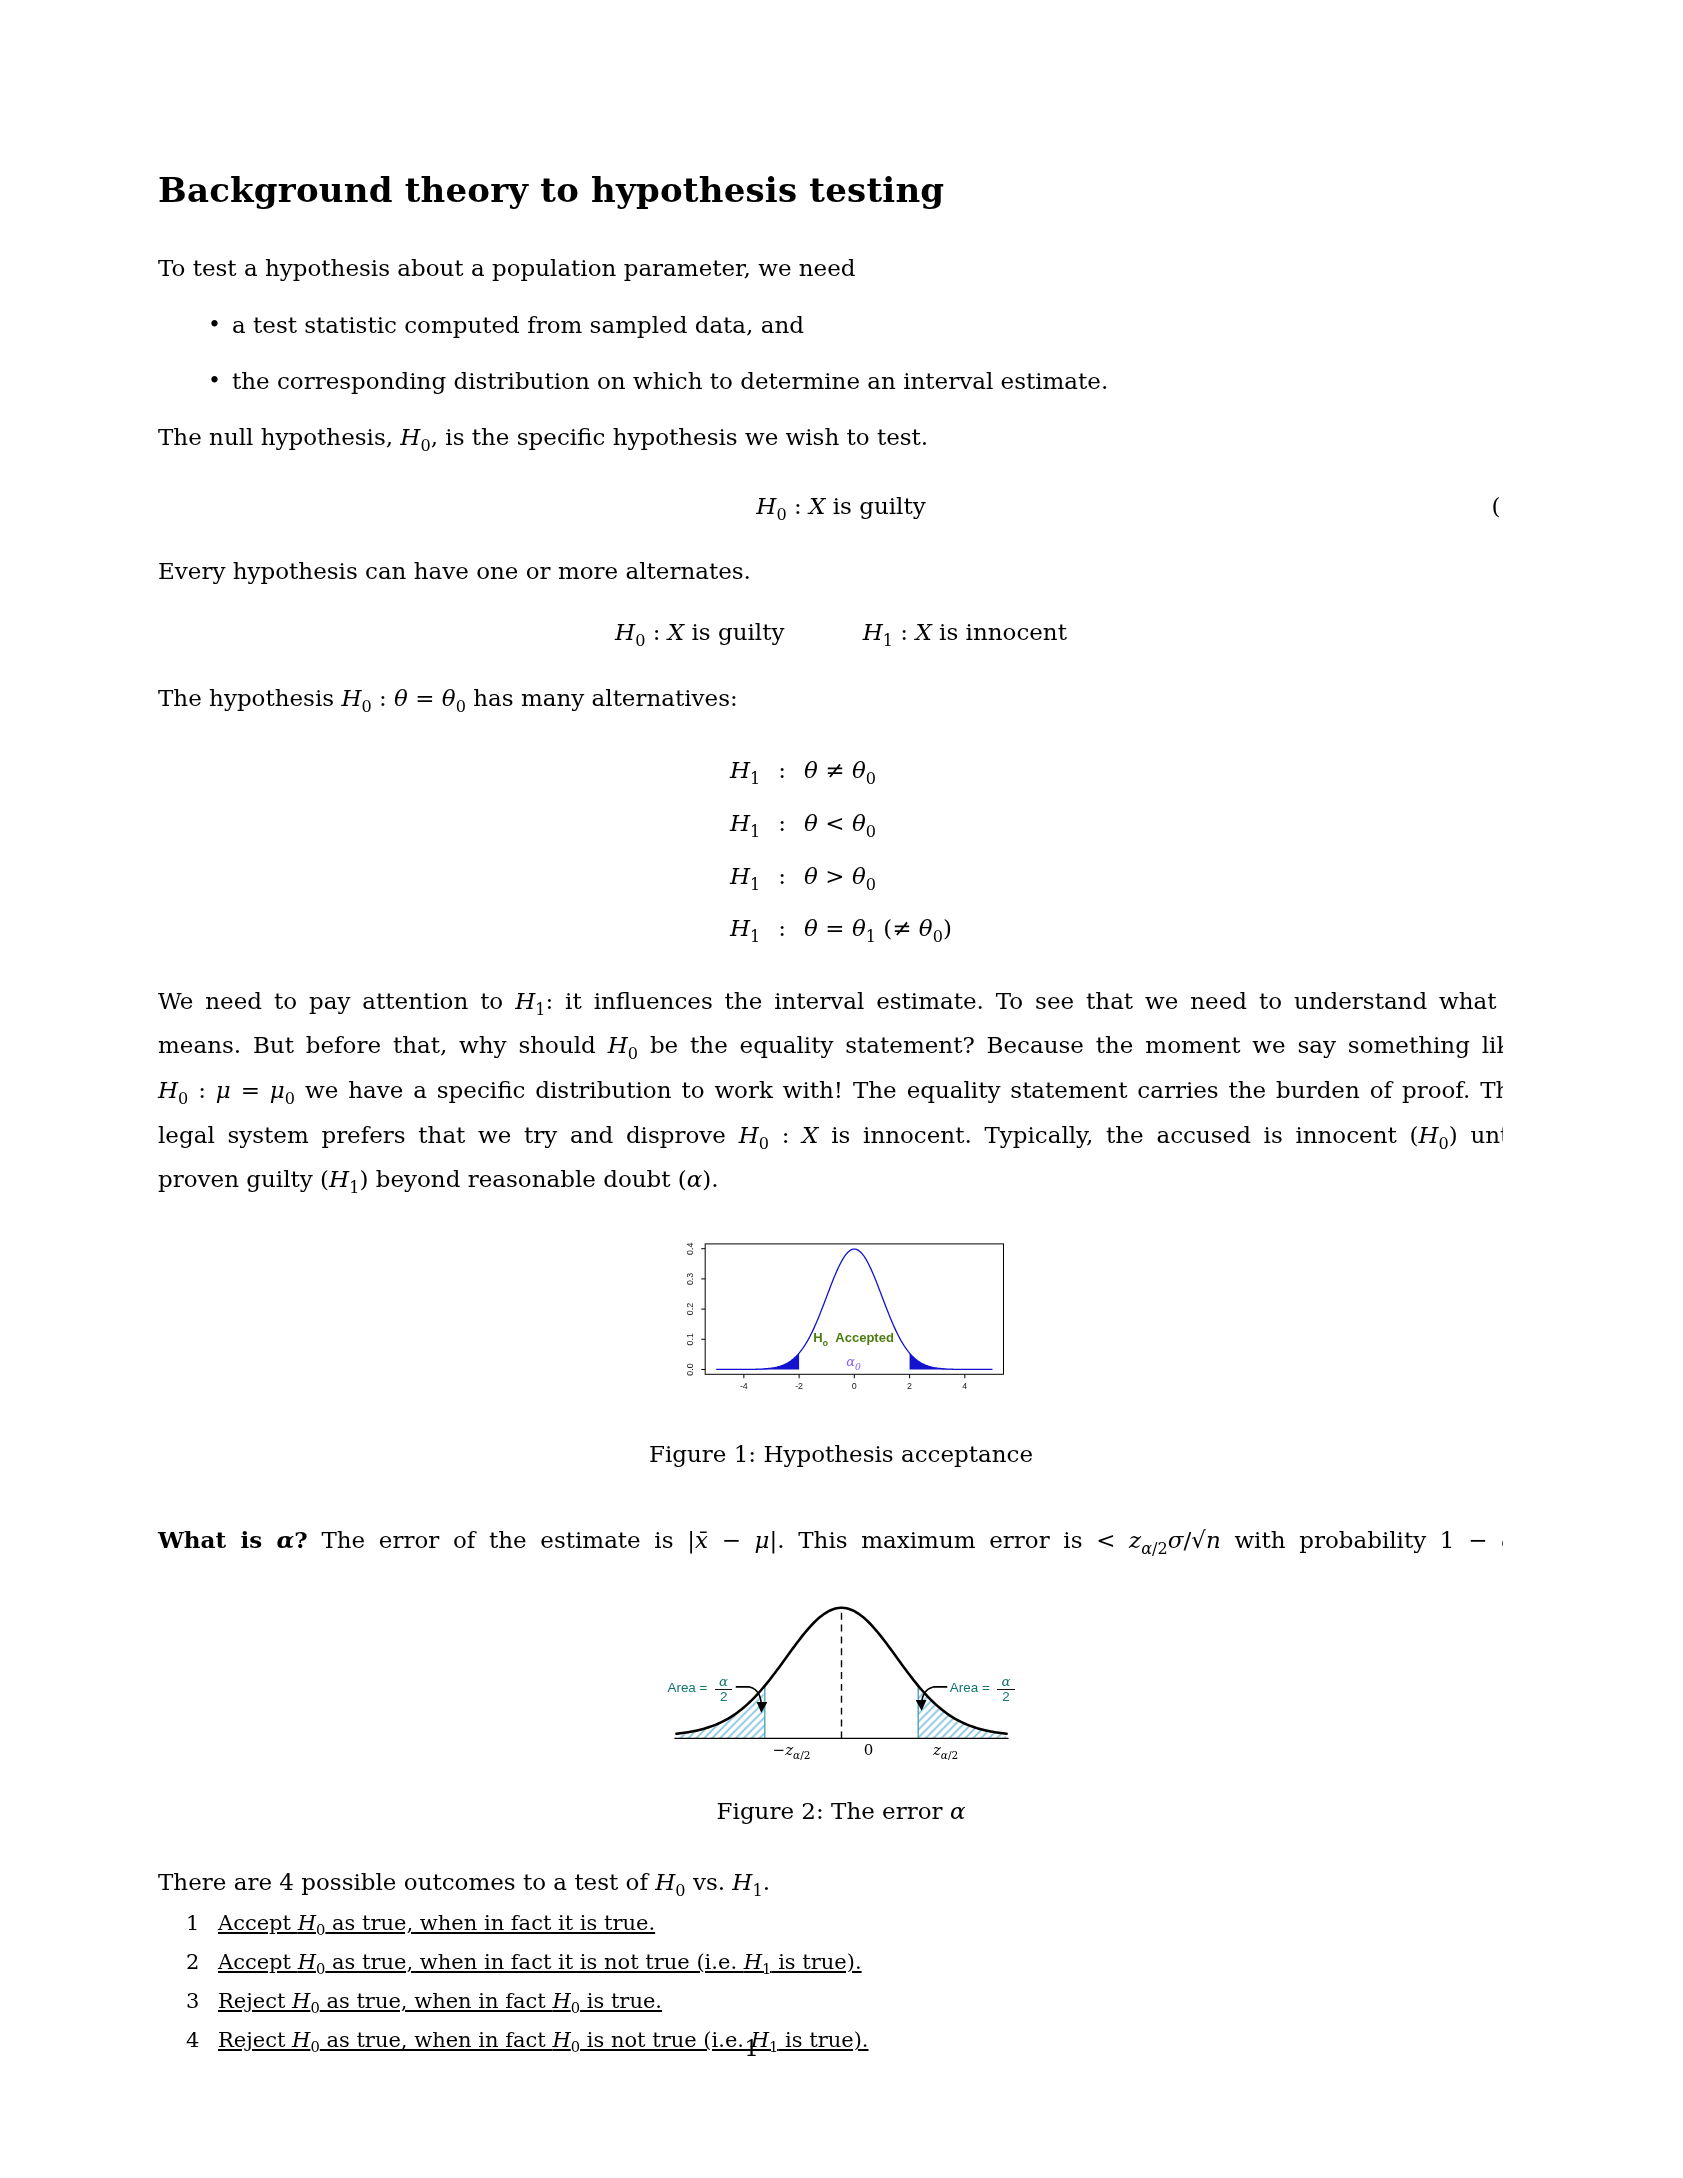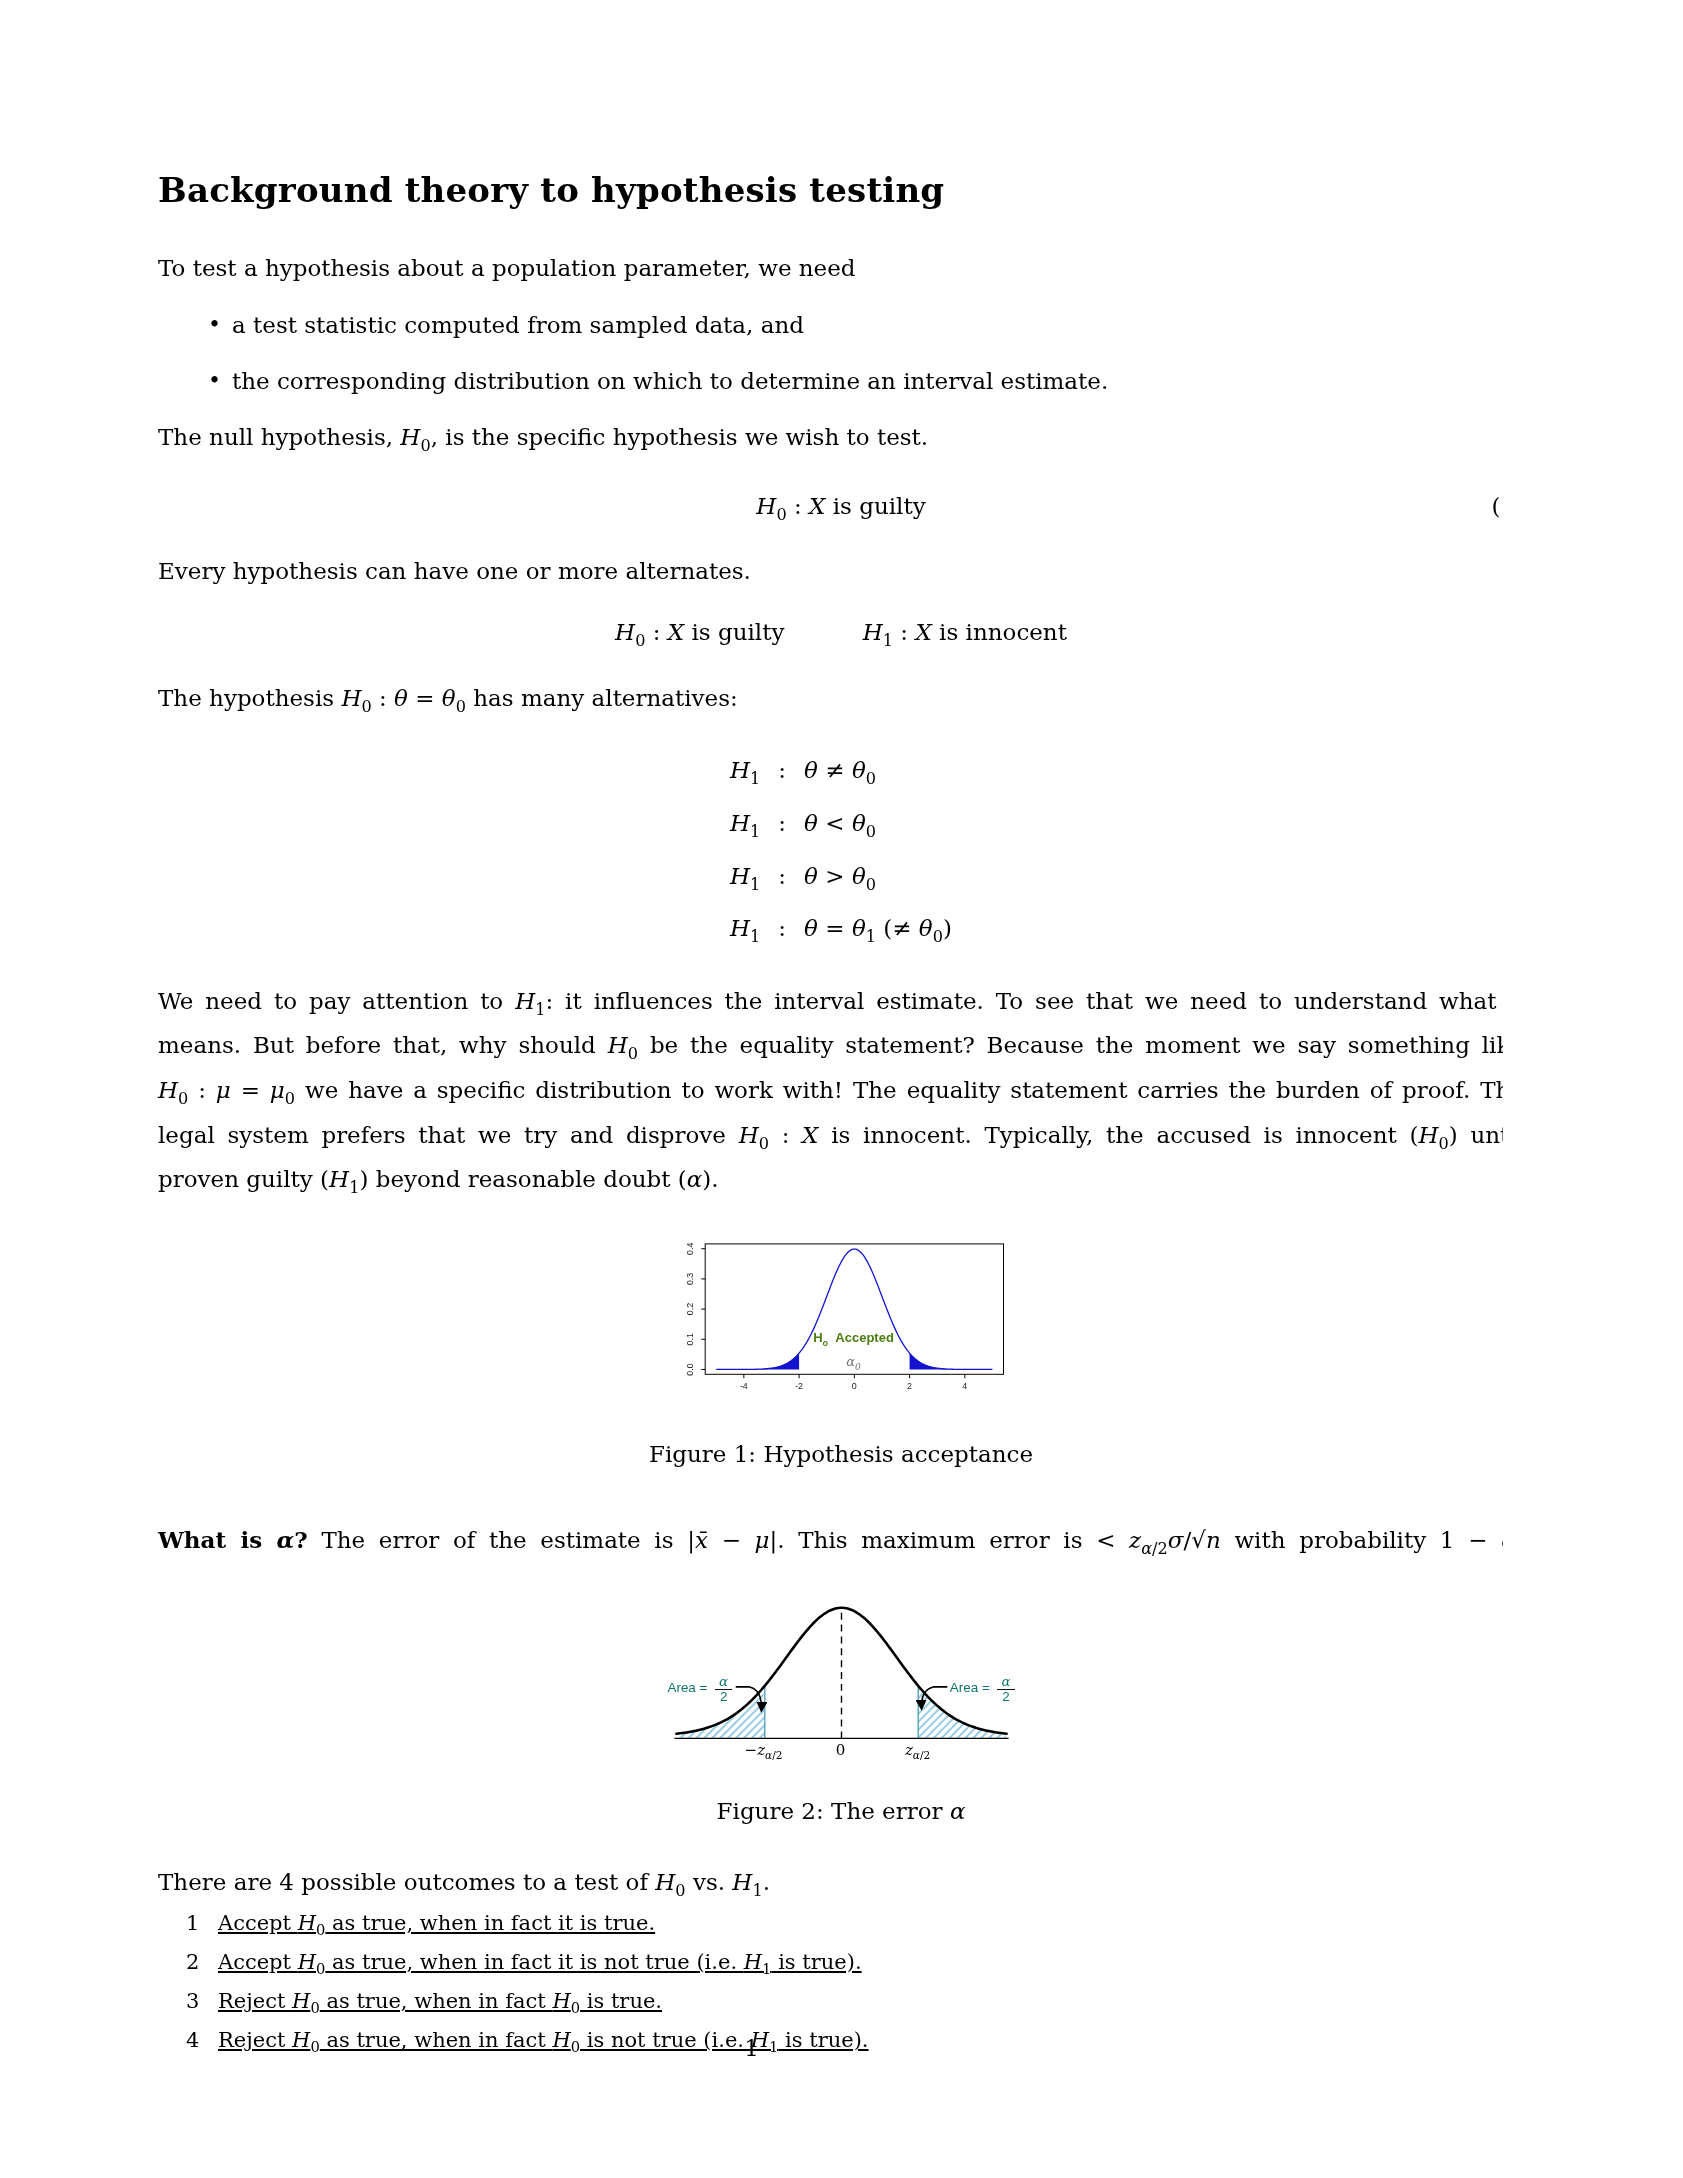--- a/index.html
+++ b/index.html
@@ -24,29 +24,29 @@
   .just .bodyline{font-size:23px;line-height:36px;text-align:justify;text-align-last:justify;}
   .just .lastline{font-size:23px;line-height:36px;}
   .just{margin-top:24px;}
   .figblock{margin-top:30px;text-align:center;}
   .figinner{position:relative;display:inline-block;}
   .caption{font-size:23px;line-height:33px;text-align:center;margin:36px 0 0 0;}
   
   .f1-accept{position:absolute;left:179px;top:94px;transform:translateX(-50%);
              font-family:"Liberation Sans",sans-serif;font-weight:bold;font-size:13px;color:#4d7c0f;white-space:nowrap;}
   .f1-alpha{position:absolute;left:179px;top:118px;transform:translateX(-50%);
-            font-style:italic;font-size:13px;color:#737373;}
+            font-style:italic;font-size:13px;color:#8b5cf6;}
   
   .f2-area{position:absolute;top:83px;font-family:"Liberation Sans",sans-serif;font-size:13.4px;color:#0f766e;white-space:nowrap;}
   .f2-area.left{left:0;}
   .f2-area.right{right:0;}
   .frac{display:inline-block;vertical-align:-0.65em;text-align:center;line-height:1.05;margin-left:4px;}
   .frac .num{display:block;border-bottom:1.3px solid #111;padding:0 4px;font-style:italic;font-family:"DejaVu Serif",serif;}
   .frac .den{display:block;}
-  .f2-xlab{position:absolute;top:149px;transform:translateX(-50%);font-size:15px;white-space:nowrap;}
+  .f2-xlab{position:absolute;top:149px;transform:translateX(-50%);font-size:15px;white-space:nowrap;margin-left:28px;}
   .whatis{margin-top:51px;}
   .outlead{margin-top:38px;}
   .outitem{font-size:21px;line-height:33px;margin-left:28px;text-decoration:underline;}
   .outitem .onum{display:inline-block;width:32px;}
   .pageno{position:absolute;left:0;right:0;top:2035px;text-align:center;font-size:23px;}
 </style>
 </head>
 <body>
 
 <div class="page">

